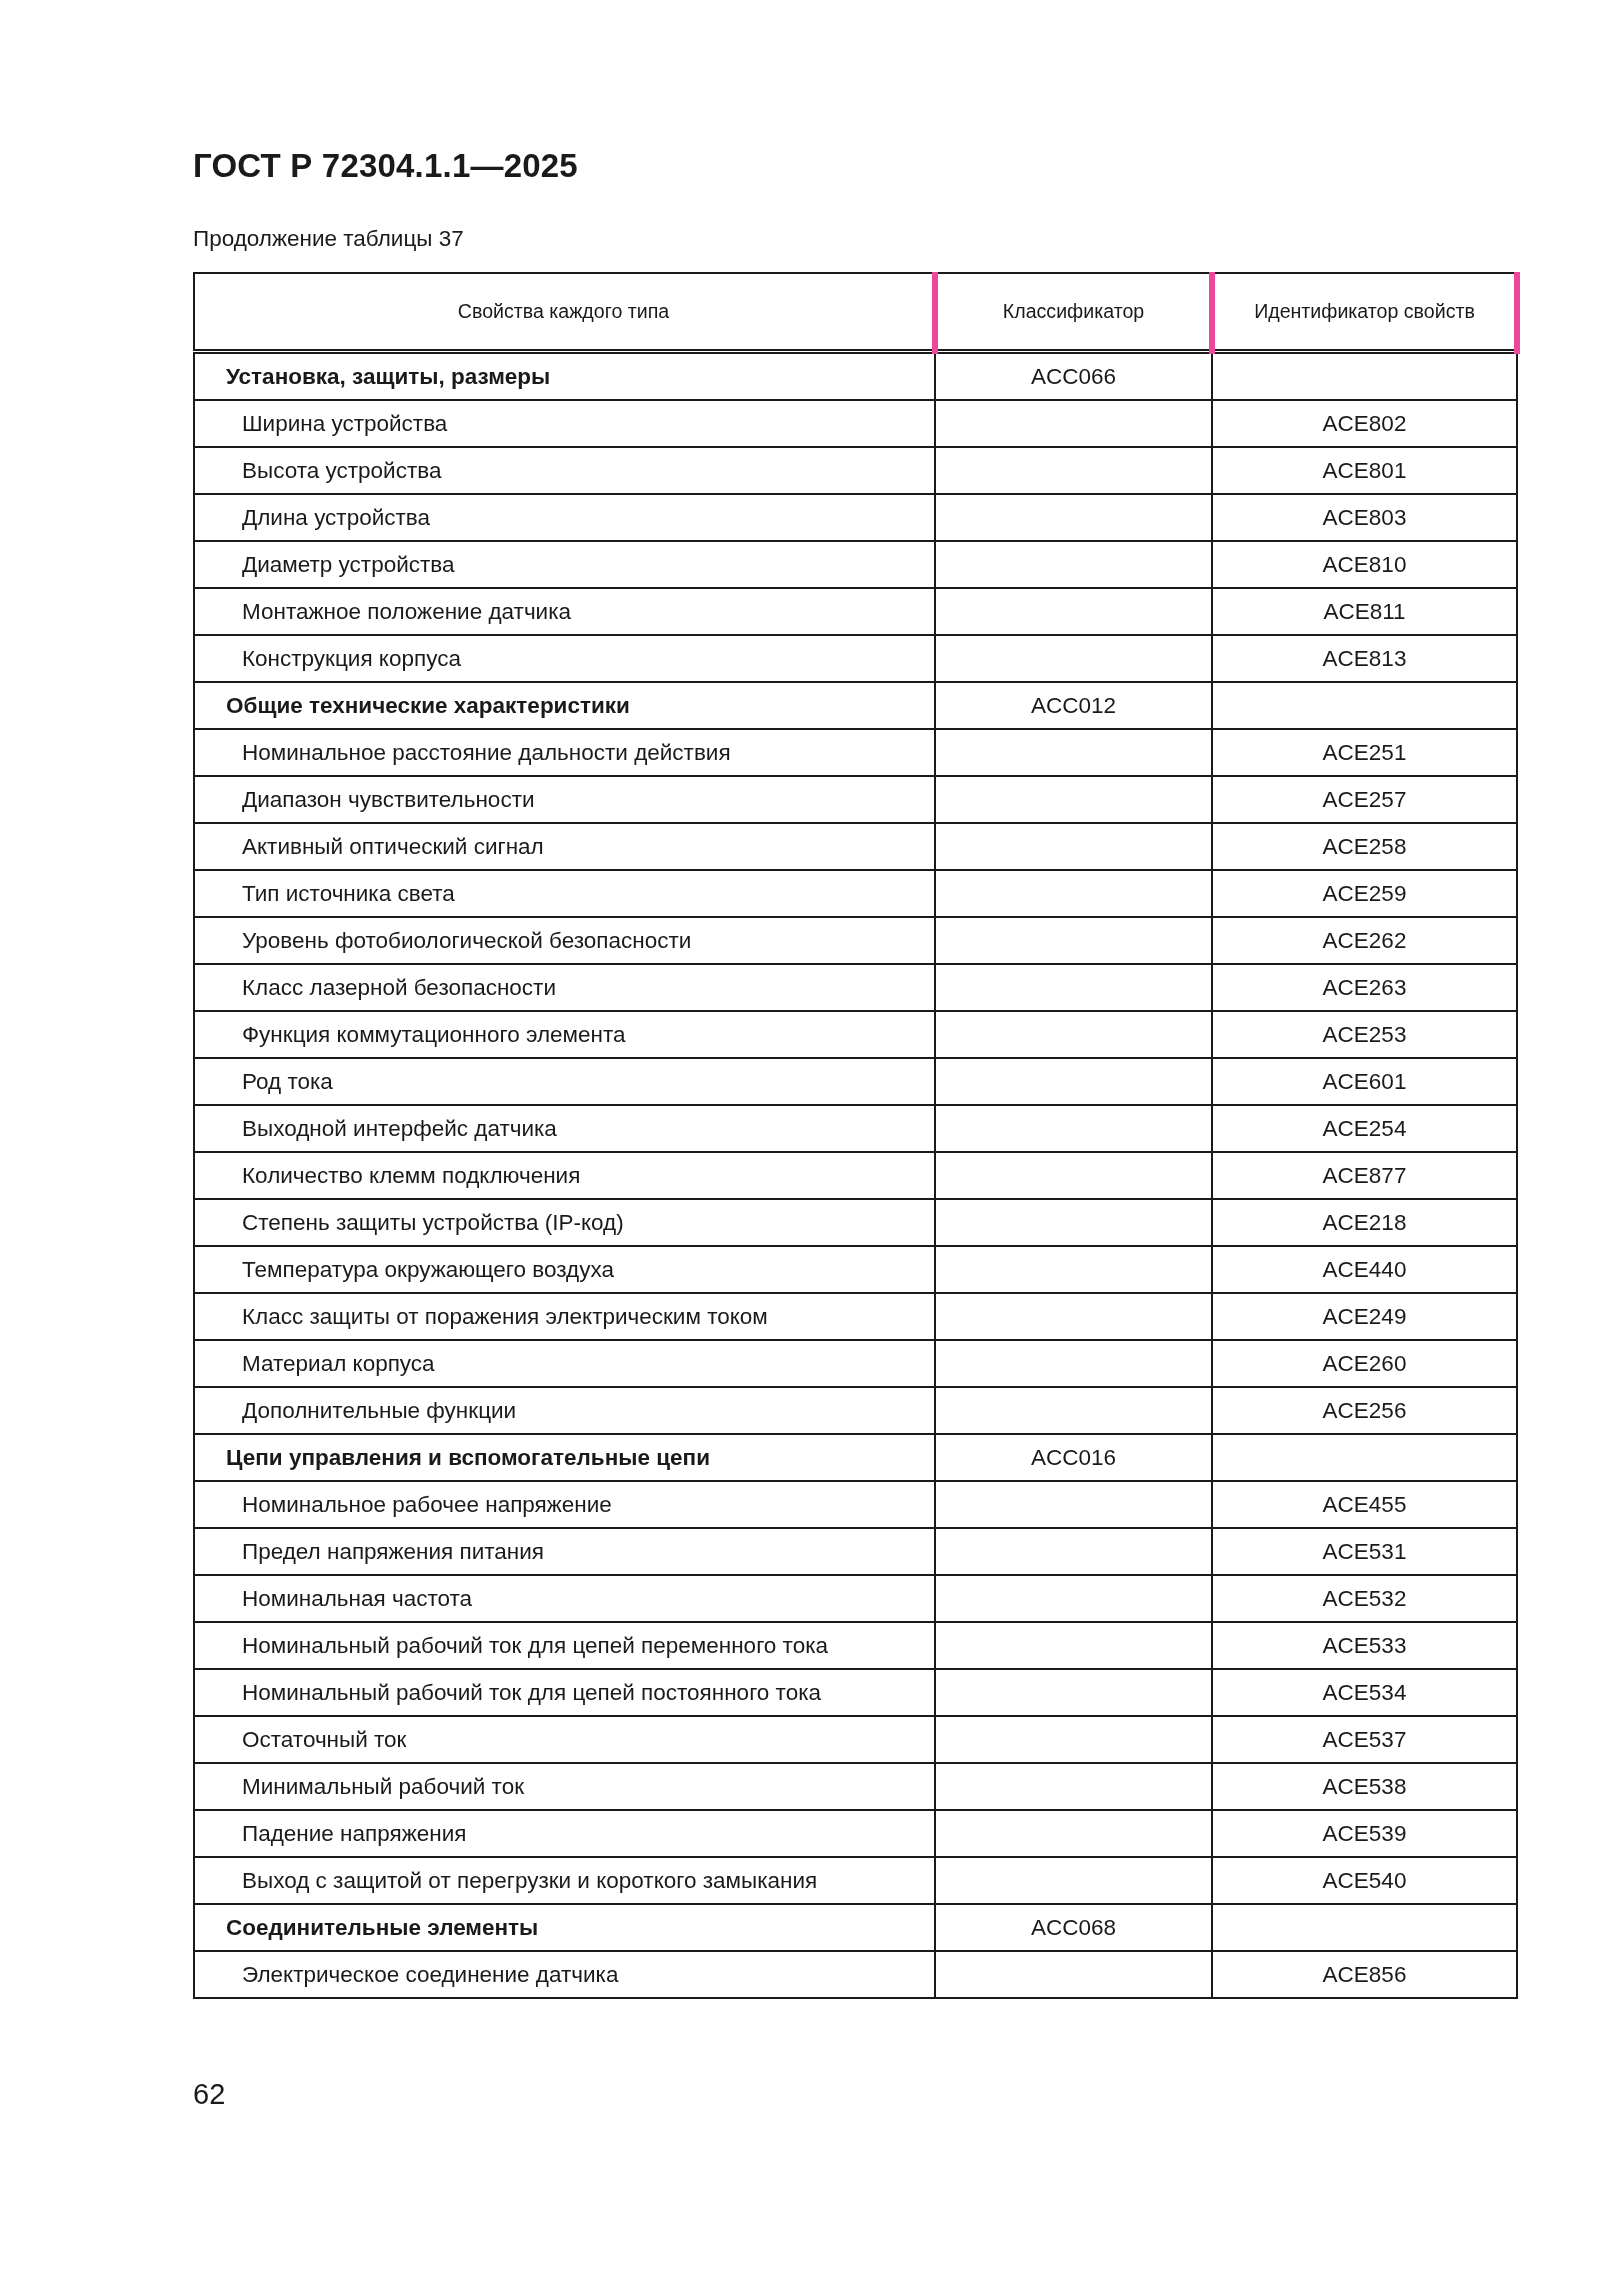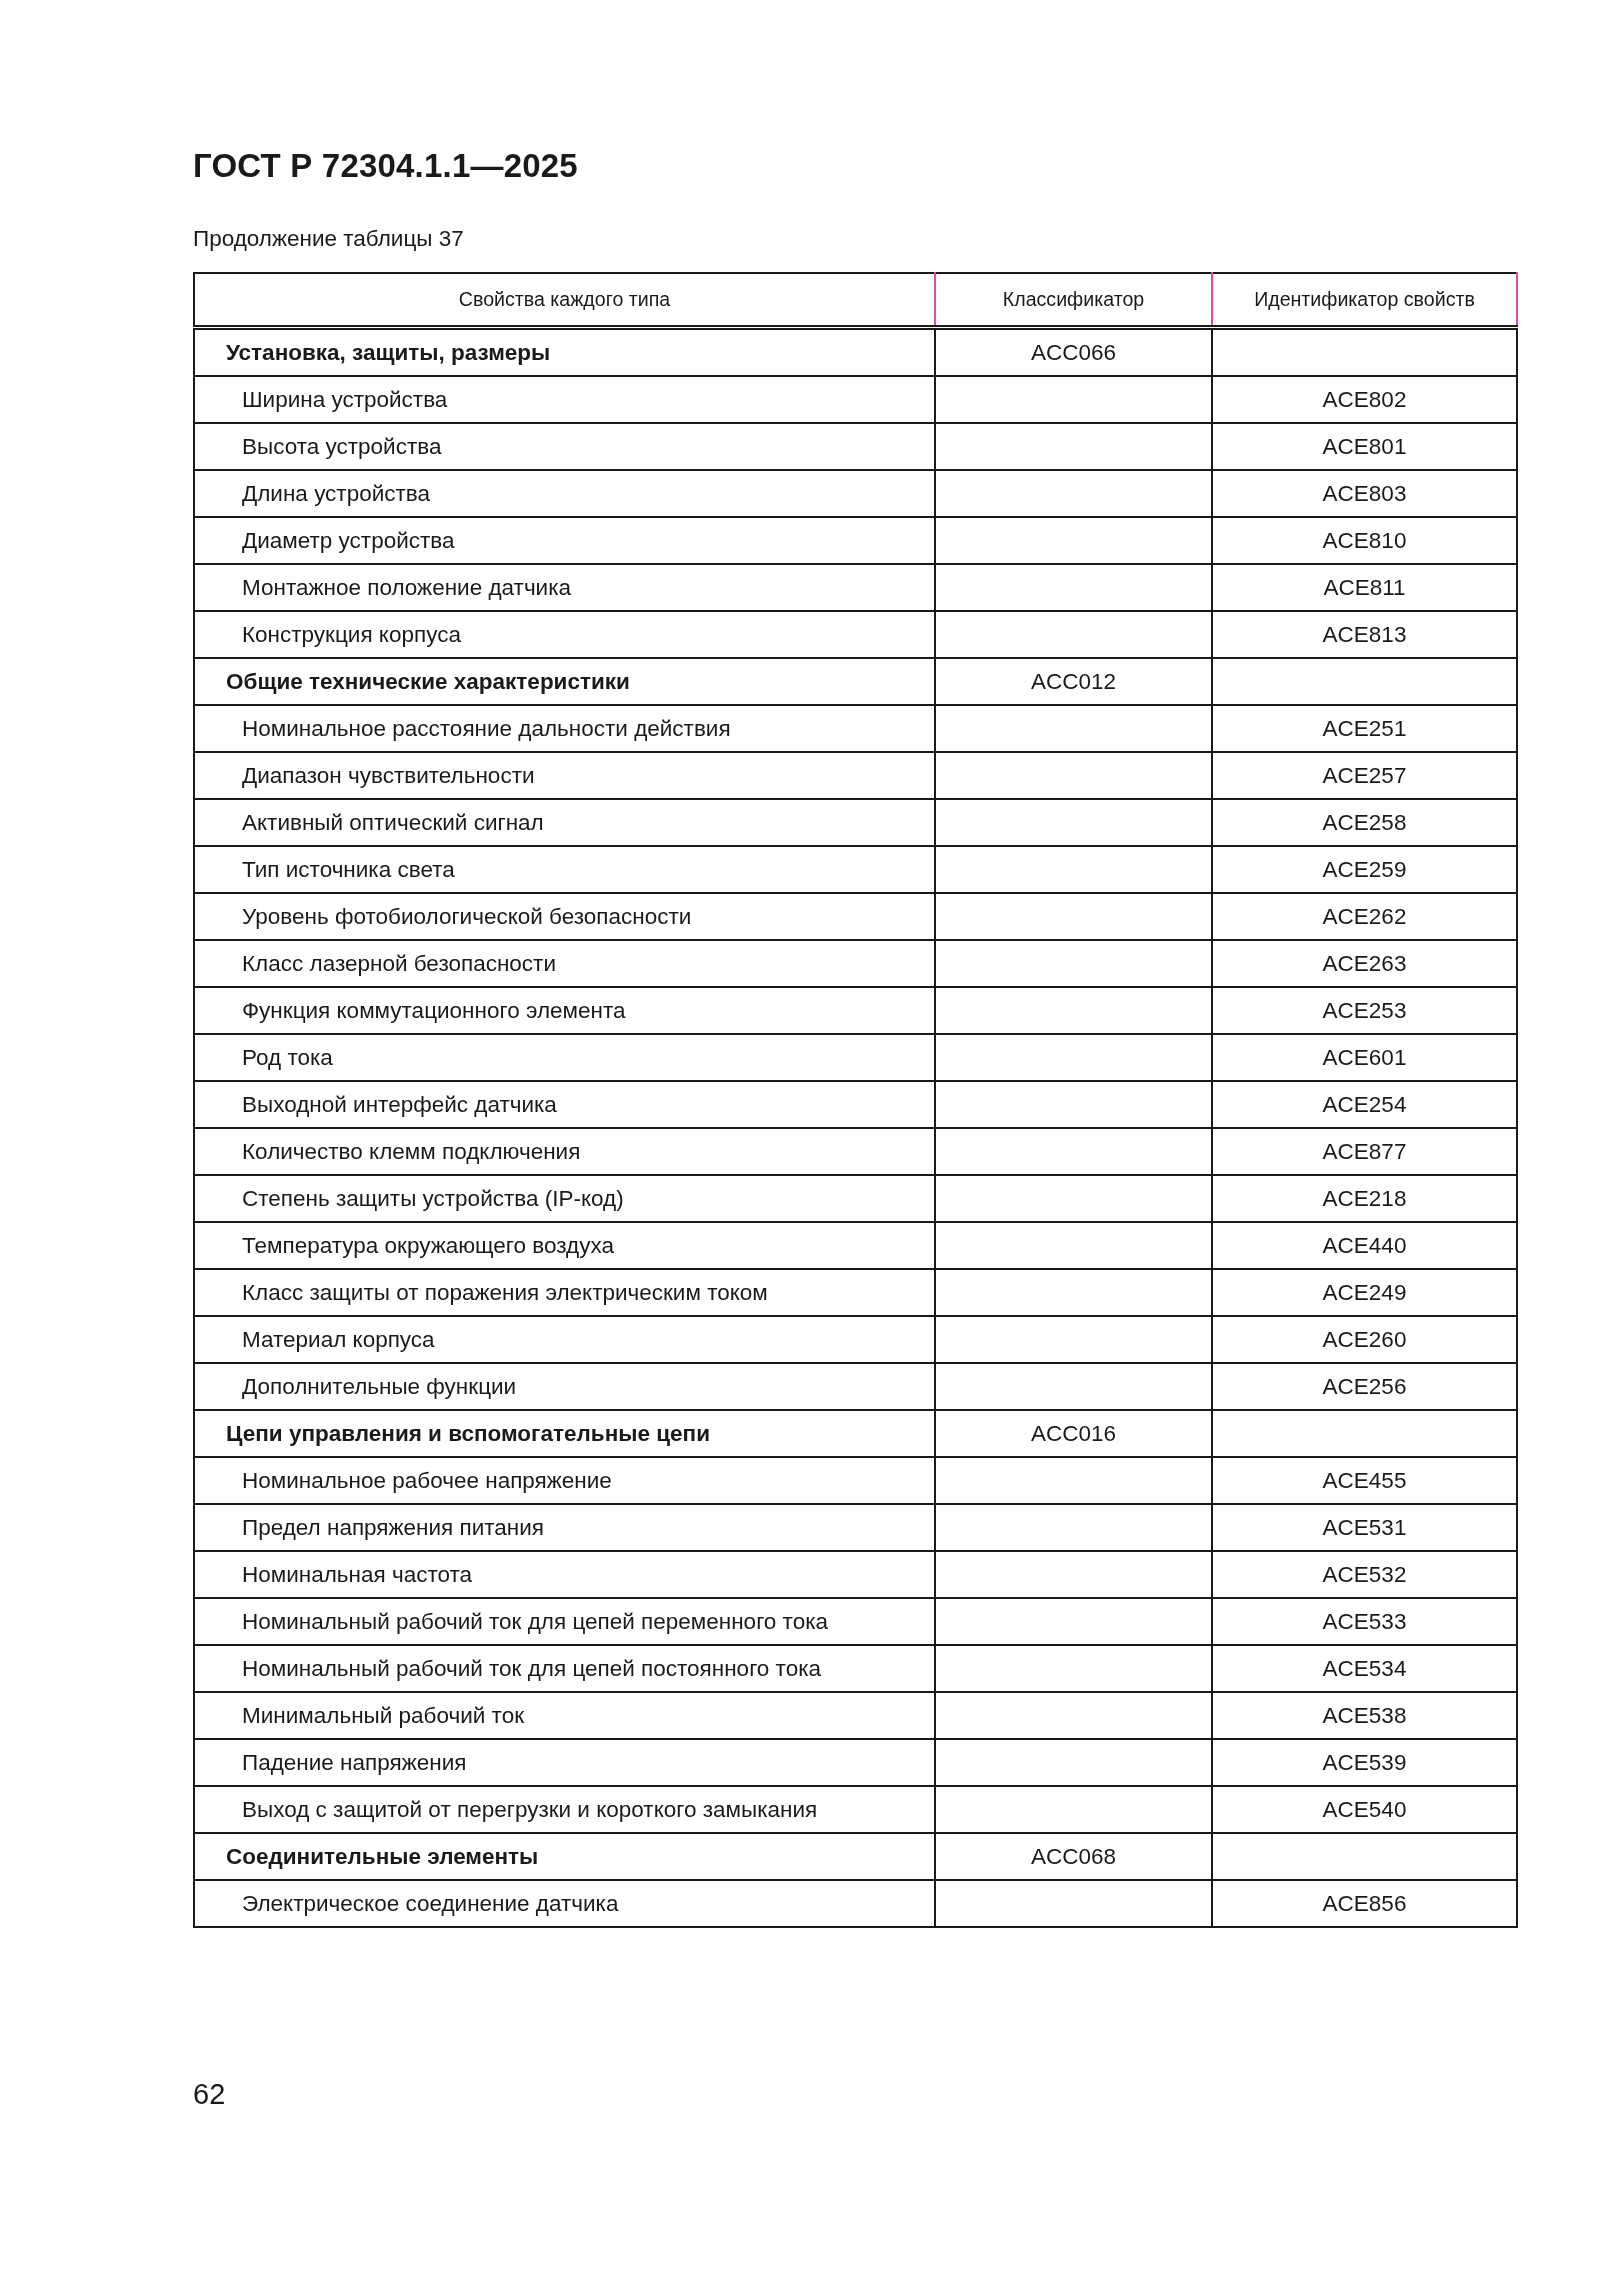--- a/index.html
+++ b/index.html
@@ -38,24 +38,24 @@
     table-layout: fixed;
     border: 2.9px solid #1a1a1a;
   }
   .props-table col.c1 { width: 741px; }
   .props-table col.c2 { width: 277px; }
   .props-table col.c3 { width: 305px; }
   .props-table th {
     font-weight: normal;
     font-size: 19.6px;
     height: 43px;
-    padding: 4px;
+    padding: 16px;
     text-align: center;
     border-left: 2px solid #1a1a1a;
-    border-right: 2px solid #ec4899;
+    border-right: 6px solid #ec4899;
     border-bottom: 5.9px double #1a1a1a;
   }
   .props-table td {
     height: 45px;
     padding: 0;
     font-size: 22.5px;
     border-left: 2px solid #1a1a1a;
     border-right: 2px solid #1a1a1a;
     border-bottom: 2.9px solid #1a1a1a;
     vertical-align: middle;
@@ -230,20 +230,25 @@
         <td class="name">Номинальный рабочий ток для цепей переменного тока</td>
         <td class="classifier"></td>
         <td class="ident">ACE533</td>
       </tr>
       <tr class="item">
         <td class="name">Номинальный рабочий ток для цепей постоянного тока</td>
         <td class="classifier"></td>
         <td class="ident">ACE534</td>
       </tr>
       <tr class="item">
+        <td class="name">Остаточный ток</td>
+        <td class="classifier"></td>
+        <td class="ident">ACE537</td>
+      </tr>
+      <tr class="item">
         <td class="name">Минимальный рабочий ток</td>
         <td class="classifier"></td>
         <td class="ident">ACE538</td>
       </tr>
       <tr class="item">
         <td class="name">Падение напряжения</td>
         <td class="classifier"></td>
         <td class="ident">ACE539</td>
       </tr>
       <tr class="item">

